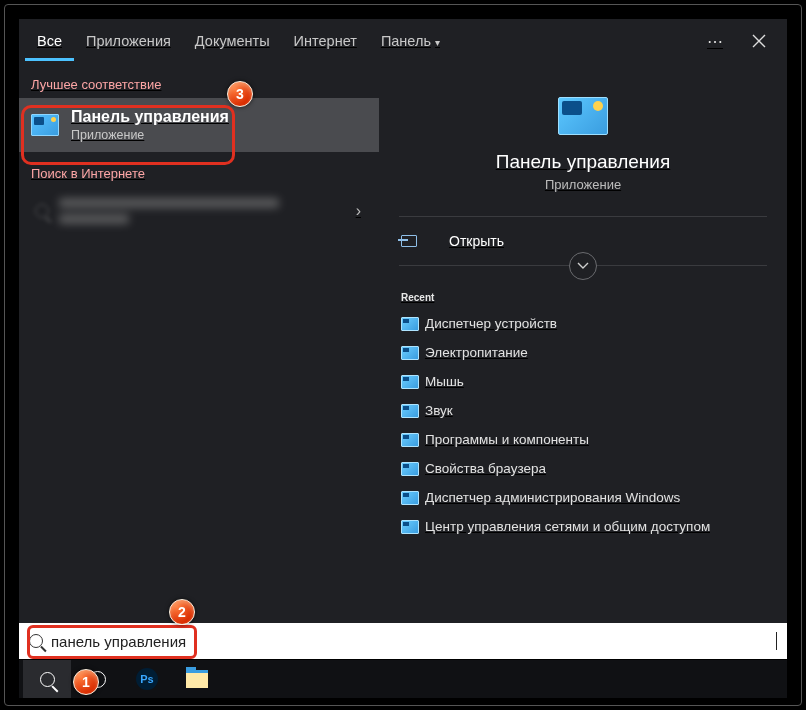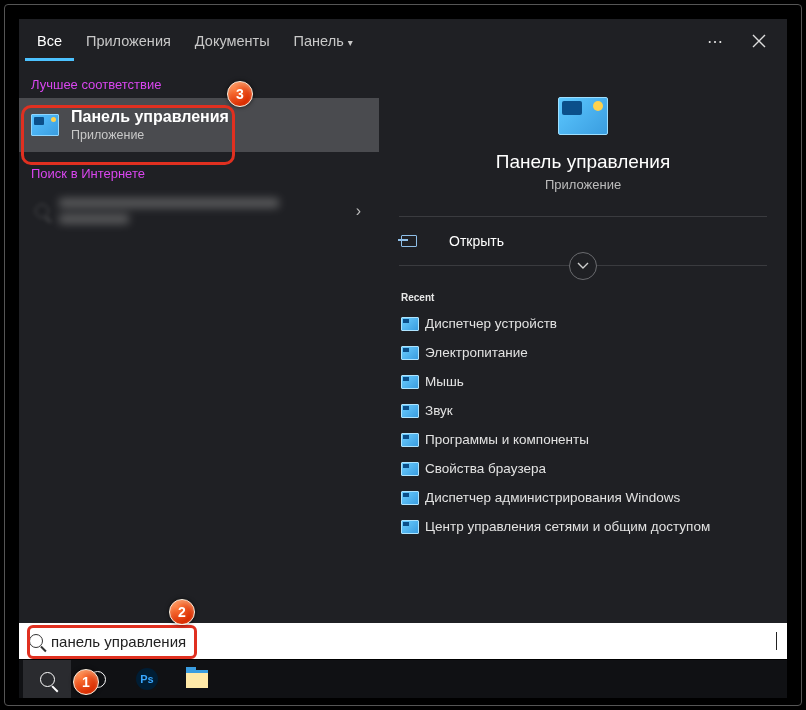--- a/index.html
+++ b/index.html
@@ -1,36 +1,36 @@
 <!DOCTYPE html>
 <html><head>
 <meta charset="utf-8">
 <style>
   * { margin: 0; padding: 0; box-sizing: border-box; font-family: "Segoe UI", Tahoma, sans-serif; }
   body { background: #000; width: 806px; height: 710px; overflow: hidden; position: relative; }
   
   .frame { position: absolute; inset: 4px; border: 1px solid #555; border-radius: 4px; background: #000; }
   
-  .search-panel { position: absolute; left: 14px; top: 14px; right: 14px; bottom: 82px; background: #1f2024; display: flex; flex-direction: column; }
+  .search-panel { position: absolute; left: 14px; top: 14px; right: 14px; bottom: 82px; background: #1f2024; display: flex; flex-direction: column; text-decoration: underline; }
   
   
   .tabs { display: flex; align-items: center; height: 44px; padding: 0 6px; }
   .tab { color: #c8c8c8; font-size: 14.5px; padding: 12px 12px; cursor: pointer; }
   .tab.active { color: #fff; border-bottom: 3px solid #4cc2ff; padding-bottom: 9px; }
   .tab .chev { margin-left: 4px; font-size: 10px; }
   .tabs-spacer { flex: 1; }
   .more-btn, .close-btn { color: #ddd; width: 44px; height: 44px; display: flex; align-items: center; justify-content: center; cursor: pointer; font-size: 16px; }
   .close-btn svg { stroke: #ddd; }
   
   
   .panel-body { flex: 1; display: flex; overflow: hidden; }
   
   
   .left-col { width: 360px; display: flex; flex-direction: column; color: #fff; }
-  .section-label { font-size: 13px; color: #d946ef; padding: 14px 12px 6px; }
+  .section-label { font-size: 13px; color: #fca5a5; padding: 14px 12px 6px; }
   .best-match { display: flex; align-items: center; gap: 12px; padding: 10px 12px; background: #4a4b4f; cursor: pointer; position: relative; }
   .best-match .bm-icon { width: 28px; height: 22px; background: linear-gradient(135deg,#56c1ff 0,#3a9de0 100%); border: 1px solid #8ed6ff; border-radius: 1px; position: relative; }
   .best-match .bm-icon::before { content:""; position:absolute; left:2px; top:2px; width:10px; height:8px; background:#0b4f8a; border-radius:1px; }
   .best-match .bm-icon::after { content:""; position:absolute; right:2px; top:2px; width:5px; height:5px; background:#ffd24d; border-radius:50%; }
   .best-match .title { font-size: 16px; font-weight: 600; }
   .best-match .sub   { font-size: 12.5px; color: #c8c8c8; margin-top: 2px; }
   
   .web-item { display: flex; align-items: center; padding: 8px 12px 8px 16px; cursor: pointer; min-height: 48px; }
   .web-item .blurred { flex: 1; display: flex; flex-direction: column; gap: 6px; filter: blur(4px); opacity: .55; }
   .web-item .bline { height: 10px; background: #888; border-radius: 3px; }
@@ -94,20 +94,21 @@
 <body>
 
 <div class="frame">
 
   <div class="search-panel">
 
     <div class="tabs">
       <div class="tab active">Все</div>
       <div class="tab">Приложения</div>
       <div class="tab">Документы</div>
+      <div class="tab">Интернет</div>
       <div class="tab">
         <span>Панель</span><span class="chev">▾</span>
       </div>
       <div class="tabs-spacer"></div>
       <div class="more-btn">⋯</div>
       <div class="close-btn">
         <svg width="14" height="14" viewBox="0 0 14 14" fill="none" stroke-width="1.4">
             <path d="M1 1 L13 13 M13 1 L1 13"></path>
           </svg>
       </div>

